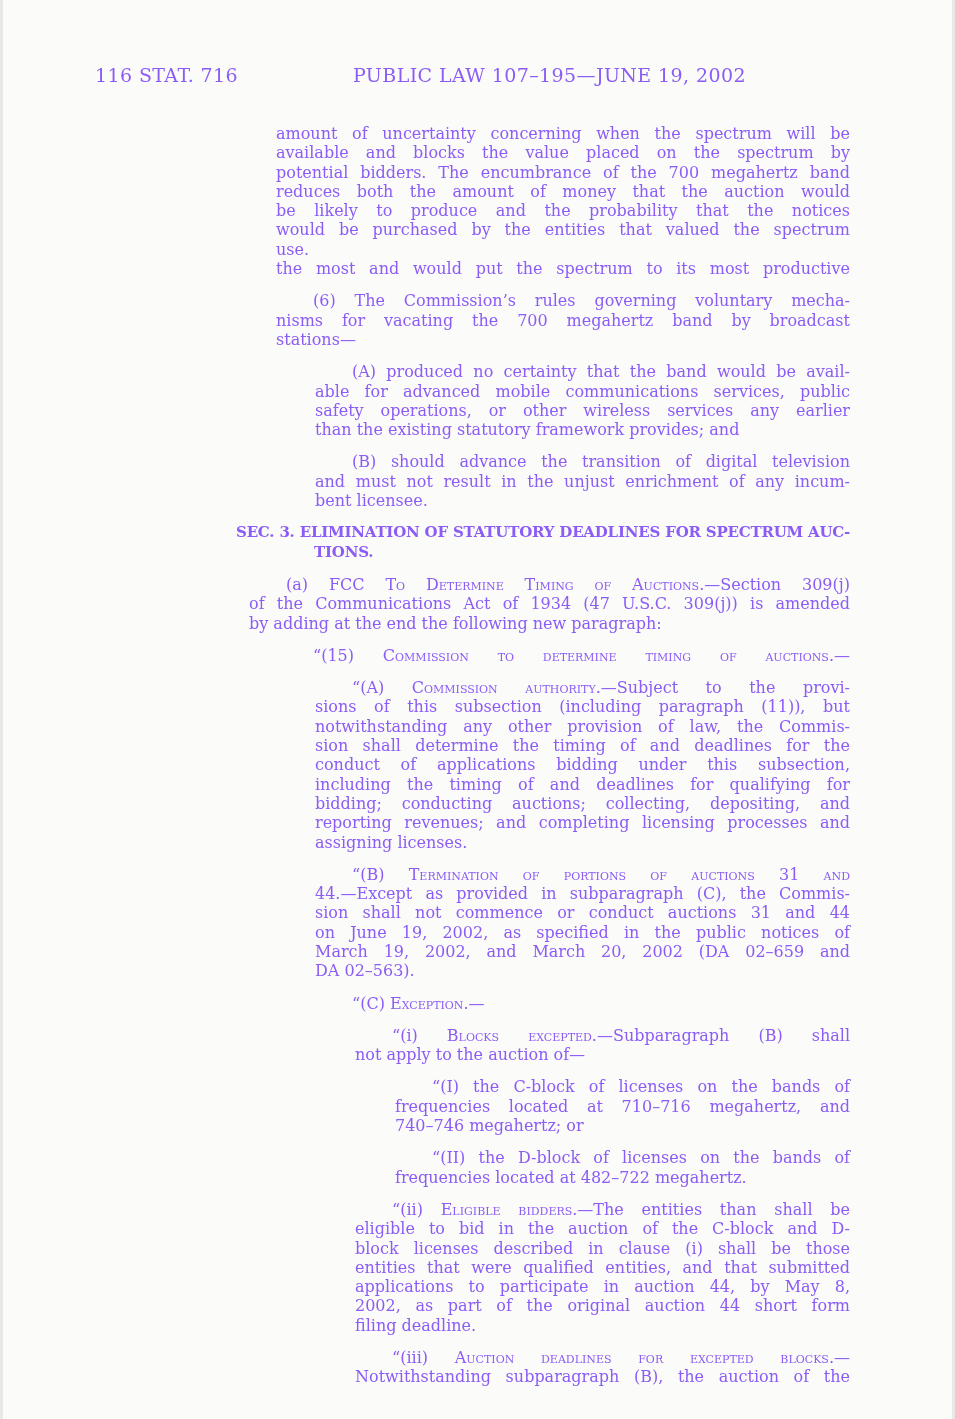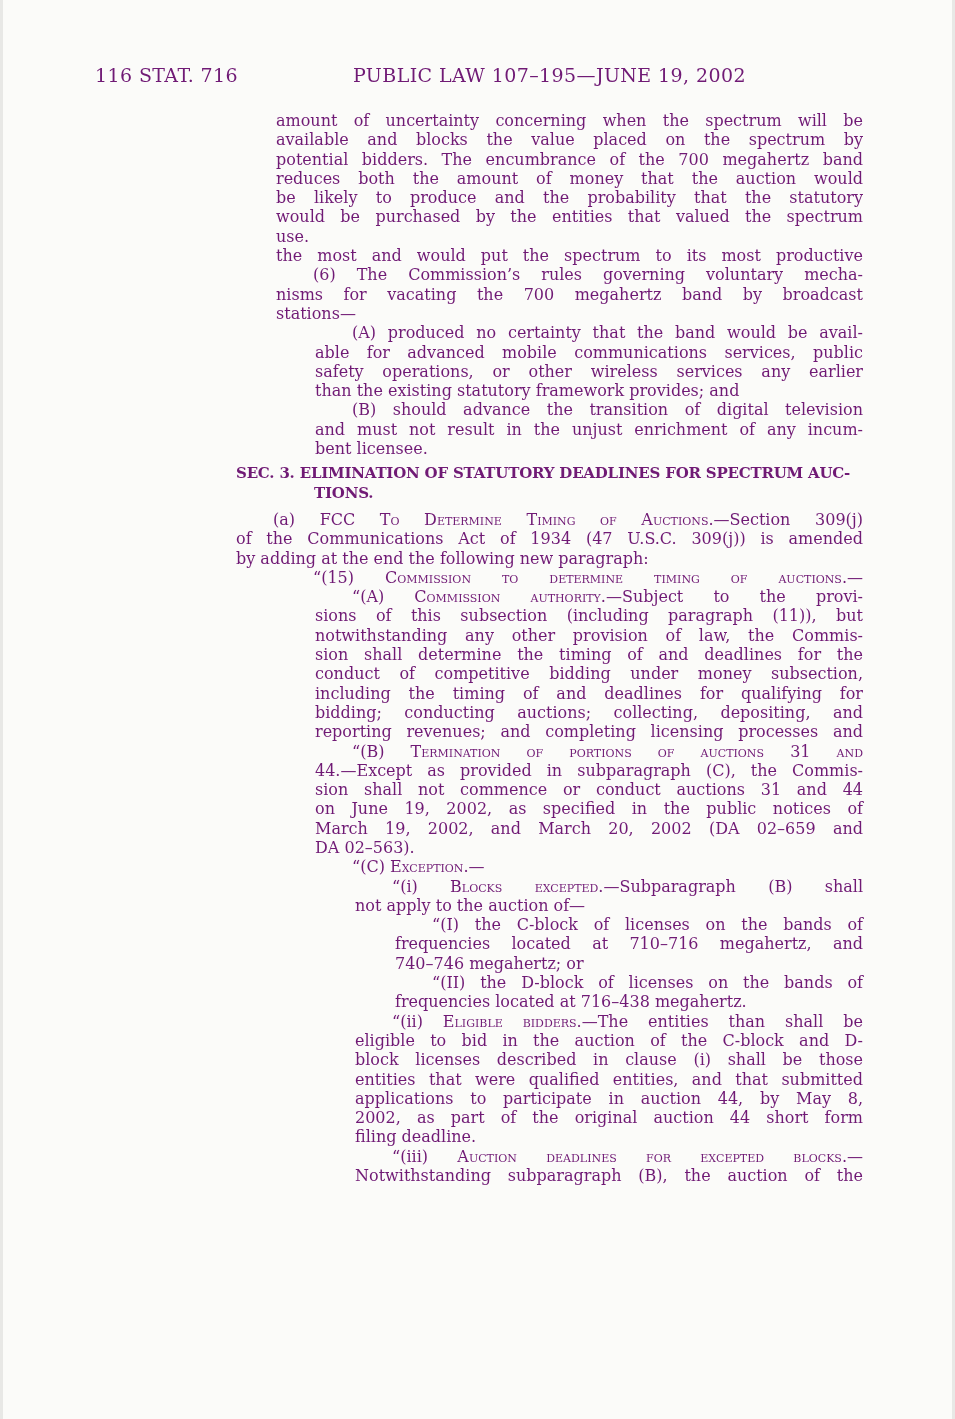--- a/index.html
+++ b/index.html
@@ -6,21 +6,21 @@
   body {
     background: #e8e8e6;
     font-family: "DejaVu Serif", "Liberation Serif", serif;
   }
   .page {
     position: relative;
     width: 949px;
     height: 1419px;
     margin: 0 auto;
     background: #fbfbf9;
-    color: #701a75;
+    color: #8b5cf6;
     overflow: hidden;
   }
   .running-head {
     position: absolute;
     top: 64px;
     left: 0;
     width: 955px;
     height: 26px;
     font-size: 19px;
     letter-spacing: 0.4px;
@@ -29,21 +29,21 @@
   .stat-num { position: absolute; left: 92px; top: 0; }
   .law-title { position: absolute; left: 350px; top: 0; }
   .doc-body {
     position: absolute;
     left: 233px;
     top: 111px;
     width: 627px;
     font-size: 16px;
     line-height: 19.3px;
   }
-  .block { margin: 0; }
+  .block { margin: 13px; }
   .block.lvl1 { margin-left: 40px; }
   .block.lvl2 { margin-left: 79px; }
   .block.lvl3 { margin-left: 119px; }
   .block.lvl4 { margin-left: 159px; }
   .line {
     text-align: justify;
     text-align-last: justify;
     white-space: normal;
   }
   .line.lastline { text-align-last: left; }
@@ -60,21 +60,21 @@
   <div class="running-head">
     <span class="stat-num">116 STAT. 716</span>
     <span class="law-title">PUBLIC LAW 107–195—JUNE 19, 2002</span>
   </div>
   <div class="doc-body">
       <div class="block lvl1">
         <div class="line"><span>amount of uncertainty concerning when the spectrum will be</span></div>
         <div class="line"><span>available and blocks the value placed on the spectrum by</span></div>
         <div class="line"><span>potential bidders. The encumbrance of the 700 megahertz band</span></div>
         <div class="line"><span>reduces both the amount of money that the auction would</span></div>
-        <div class="line"><span>be likely to produce and the probability that the statutory</span></div>
+        <div class="line"><span>be likely to produce and the probability that the notices</span></div>
         <div class="line"><span>would be purchased by the entities that valued the spectrum</span></div>
         <div class="line lastline"><span>use.</span></div>
         <div class="line"><span>the most and would put the spectrum to its most productive</span></div>
       </div>
       <div class="block lvl1">
         <div class="line fi"><span>(6) The Commission’s rules governing voluntary mecha-</span></div>
         <div class="line"><span>nisms for vacating the 700 megahertz band by broadcast</span></div>
         <div class="line lastline"><span>stations—</span></div>
       </div>
       <div class="block lvl2">
@@ -98,24 +98,25 @@
         <div class="line lastline"><span>by adding at the end the following new paragraph:</span></div>
       </div>
       <div class="block lvl1">
         <div class="line fi"><span>“(15) </span><span class="sc">Commission to determine timing of auctions.—</span></div>
       </div>
       <div class="block lvl2">
         <div class="line fi"><span>“(A) </span><span class="sc">Commission authority.—</span><span>Subject to the provi-</span></div>
         <div class="line"><span>sions of this subsection (including paragraph (11)), but</span></div>
         <div class="line"><span>notwithstanding any other provision of law, the Commis-</span></div>
         <div class="line"><span>sion shall determine the timing of and deadlines for the</span></div>
-        <div class="line"><span>conduct of competitive bidding under money subsection,</span></div>
+        <div class="line"><span>conduct of applications bidding under this subsection,</span></div>
         <div class="line"><span>including the timing of and deadlines for qualifying for</span></div>
         <div class="line"><span>bidding; conducting auctions; collecting, depositing, and</span></div>
         <div class="line"><span>reporting revenues; and completing licensing processes and</span></div>
+        <div class="line lastline"><span>assigning licenses.</span></div>
       </div>
       <div class="block lvl2">
         <div class="line fi"><span>“(B) </span><span class="sc">Termination of portions of auctions 31 and</span></div>
         <div class="line"><span>44.—Except as provided in subparagraph (C), the Commis-</span></div>
         <div class="line"><span>sion shall not commence or conduct auctions 31 and 44</span></div>
         <div class="line"><span>on June 19, 2002, as specified in the public notices of</span></div>
         <div class="line"><span>March 19, 2002, and March 20, 2002 (DA 02–659 and</span></div>
         <div class="line lastline"><span>DA 02–563).</span></div>
       </div>
       <div class="block lvl2">
@@ -125,21 +126,21 @@
         <div class="line fi"><span>“(i) </span><span class="sc">Blocks excepted.—</span><span>Subparagraph (B) shall</span></div>
         <div class="line lastline"><span>not apply to the auction of—</span></div>
       </div>
       <div class="block lvl4">
         <div class="line fi"><span>“(I) the C-block of licenses on the bands of</span></div>
         <div class="line"><span>frequencies located at 710–716 megahertz, and</span></div>
         <div class="line lastline"><span>740–746 megahertz; or</span></div>
       </div>
       <div class="block lvl4">
         <div class="line fi"><span>“(II) the D-block of licenses on the bands of</span></div>
-        <div class="line lastline"><span>frequencies located at 716–438 megahertz.</span></div>
+        <div class="line lastline"><span>frequencies located at 482–722 megahertz.</span></div>
       </div>
       <div class="block lvl3">
         <div class="line fi"><span>“(ii) </span><span class="sc">Eligible bidders.—</span><span>The entities than shall be</span></div>
         <div class="line"><span>eligible to bid in the auction of the C-block and D-</span></div>
         <div class="line"><span>block licenses described in clause (i) shall be those</span></div>
         <div class="line"><span>entities that were qualified entities, and that submitted</span></div>
         <div class="line"><span>applications to participate in auction 44, by May 8,</span></div>
         <div class="line"><span>2002, as part of the original auction 44 short form</span></div>
         <div class="line lastline"><span>filing deadline.</span></div>
       </div>

